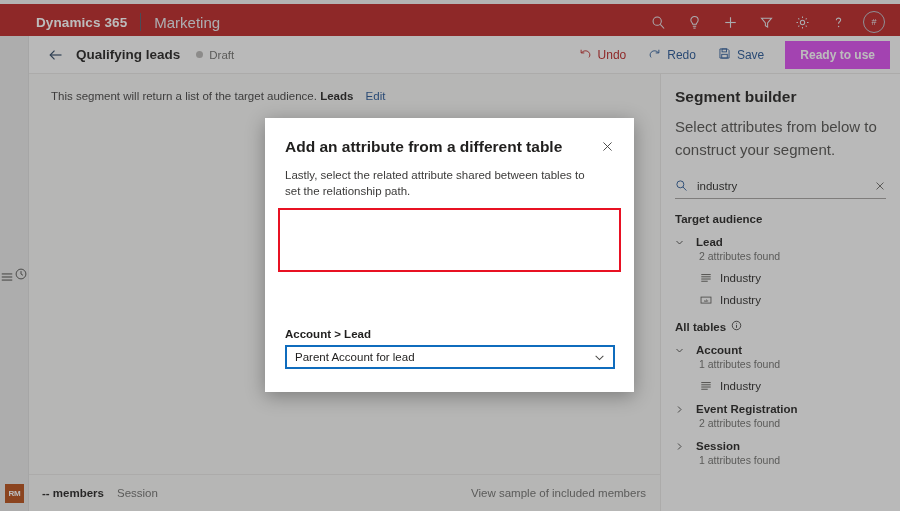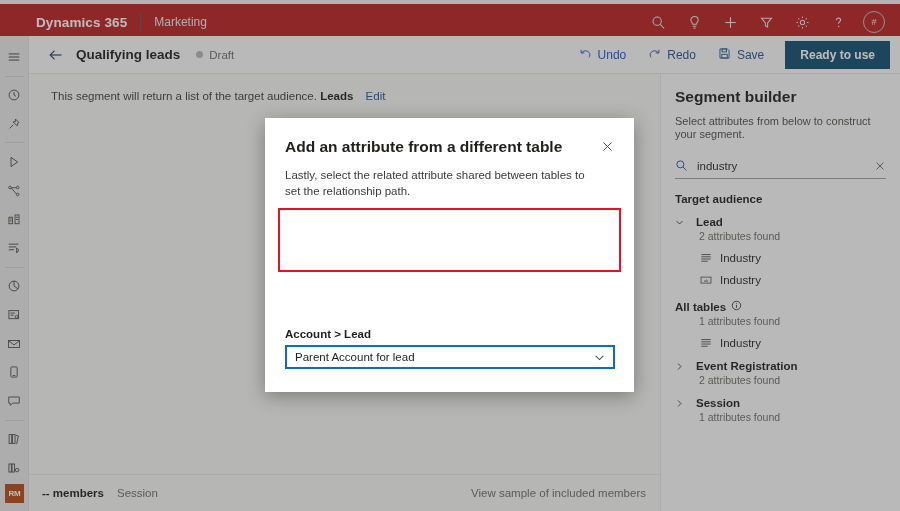--- a/index.html
+++ b/index.html
@@ -16,41 +16,41 @@
     position: absolute; left: 0; top: 4px; width: 900px; height: 36px;
     background: #b91c1c; display: flex; align-items: center;
   }
   .topnav-brand {
     color: #ffffff; font-size: 13.5px; font-weight: bold;
     margin-left: 36px; letter-spacing: .1px;
   }
   .topnav-sep {
     width: 1px; height: 18px; background: #4d5566; margin: 0 13px;
   }
-  .topnav-app { color: #e7e9ee; font-size: 12px; }
+  .topnav-app { color: #e7e9ee; font-size: 15px; }
   .topnav-right {
     margin-left: auto; display: flex; align-items: center; height: 36px;
     padding-right: 8px;
   }
   .topnav-icon {
     width: 36px; height: 36px; display: flex; align-items: center;
     justify-content: center; color: #e4e6ec; cursor: pointer;
   }
   .topnav-icon svg { display: block; }
   .avatar-circle {
     width: 22px; height: 22px; border-radius: 50%;
     border: 1px solid #b9bcc6; display: flex; align-items: center;
     justify-content: center; font-size: 9px; color: #e4e6ec;
   }
 
   
   .rail {
     position: absolute; left: 0; top: 36px; width: 29px; height: 475px;
     background: #e9e9e8; border-right: 1px solid #dededd;
-    display: flex; flex-direction: column; align-items: center;
+    display: flex; flex-direction: row; align-items: center;
   }
   .rail-item {
     width: 29px; height: 29px; display: flex; align-items: center;
     justify-content: center; color: #4a4a48; cursor: pointer;
   }
   .rail-gap-t { margin-top: 7px; }
   .rail-divider { width: 19px; height: 1px; background: #d2d2d1; margin: 4px 0; }
   .rail-avatar {
     position: absolute; left: 5px; bottom: 8px; width: 19px; height: 19px;
     background: #b4470f; color: #fff; font-size: 8px; font-weight: bold;
@@ -75,23 +75,23 @@
     width: 7px; height: 7px; border-radius: 50%; background: #b6b4b2;
     margin-left: 16px;
   }
   .status-text { margin-left: 6px; font-size: 11.5px; color: #6a6a68; }
   .cmd-right { margin-left: auto; display: flex; align-items: center; padding-right: 10px; }
   .cmd-btn {
     display: flex; align-items: center; gap: 6px; padding: 5px 9px;
     font-size: 12px; color: #1d4f91; cursor: pointer; background: none;
     border: none; font-family: inherit; margin-left: 4px;
   }
-  .cmd-btn.disabled { color: #1d4ed8; cursor: default; }
+  .cmd-btn.disabled { color: #b91c1c; cursor: default; }
   .ready-btn {
-    margin-left: 12px; background: #0c4a6e; color: #fff; border: none;
+    margin-left: 12px; background: #d946ef; color: #fff; border: none;
     font-size: 12px; font-weight: bold; padding: 7px 15px; cursor: pointer;
     font-family: inherit;
   }
 
   
   .canvas {
     position: absolute; left: 29px; top: 74px; width: 631px; height: 400px;
     background: #f6f6f5;
   }
   .canvas-note {
@@ -103,21 +103,21 @@
     position: absolute; left: 0; top: 246px; width: 631px;
     text-align: center; font-size: 13px; font-weight: bold; color: #3b3a39;
   }
 
   
   .rightpanel {
     position: absolute; left: 660px; top: 74px; width: 240px; height: 437px;
     background: #fbfbfa; border-left: 1px solid #e6e5e4; padding: 14px 14px 0 14px;
   }
   .rp-title { font-size: 15.5px; font-weight: bold; color: #1b1a19; }
-  .rp-sub { margin-top: 9px; font-size: 11px; color: #4c4b49; line-height: 13px; }
+  .rp-sub { margin-top: 9px; font-size: 15px; color: #4c4b49; line-height: 23px; }
   .rp-search {
     margin-top: 12px; height: 26px; border-bottom: 1px solid #a19f9d;
     display: flex; align-items: center;
   }
   .rp-search-icon { color: #1d4f91; display: flex; }
   .rp-search-val {
     flex: 1; margin-left: 9px; font-size: 11.5px; color: #201f1e;
   }
   .rp-clear { color: #4a4947; cursor: pointer; display: flex; }
   .rp-group-hdr {
@@ -489,20 +489,28 @@
       <span>
         <svg width="11" height="11" viewBox="0 0 14 14" fill="none" stroke="currentColor" stroke-width="1">
             <circle cx="7" cy="7" r="5.4"></circle>
             <line x1="7" y1="6.2" x2="7" y2="10"></line>
             <circle cx="7" cy="4.2" r=".6" fill="currentColor" stroke="none"></circle>
           </svg>
       </span>
     </div>
 
     <div>
+      <div class="tree-node">
+        <span class="tree-chev">
+          <svg width="9" height="9" viewBox="0 0 12 12" fill="none" stroke="currentColor" stroke-width="1.2">
+              <path d="M2 4l4 4 4-4"></path>
+            </svg>
+        </span>
+        <span class="tree-label">Account</span>
+      </div>
       <div class="tree-count">1 attributes found</div>
       <div class="attr-row">
         <span class="attr-icon">
           <svg width="12" height="12" viewBox="0 0 14 14" stroke="currentColor" stroke-width="1.1">
               <line x1="1.5" y1="3" x2="12.5" y2="3"></line>
               <line x1="1.5" y1="5.6" x2="12.5" y2="5.6"></line>
               <line x1="1.5" y1="8.2" x2="12.5" y2="8.2"></line>
               <line x1="1.5" y1="10.8" x2="9" y2="10.8"></line>
             </svg>
         </span>

